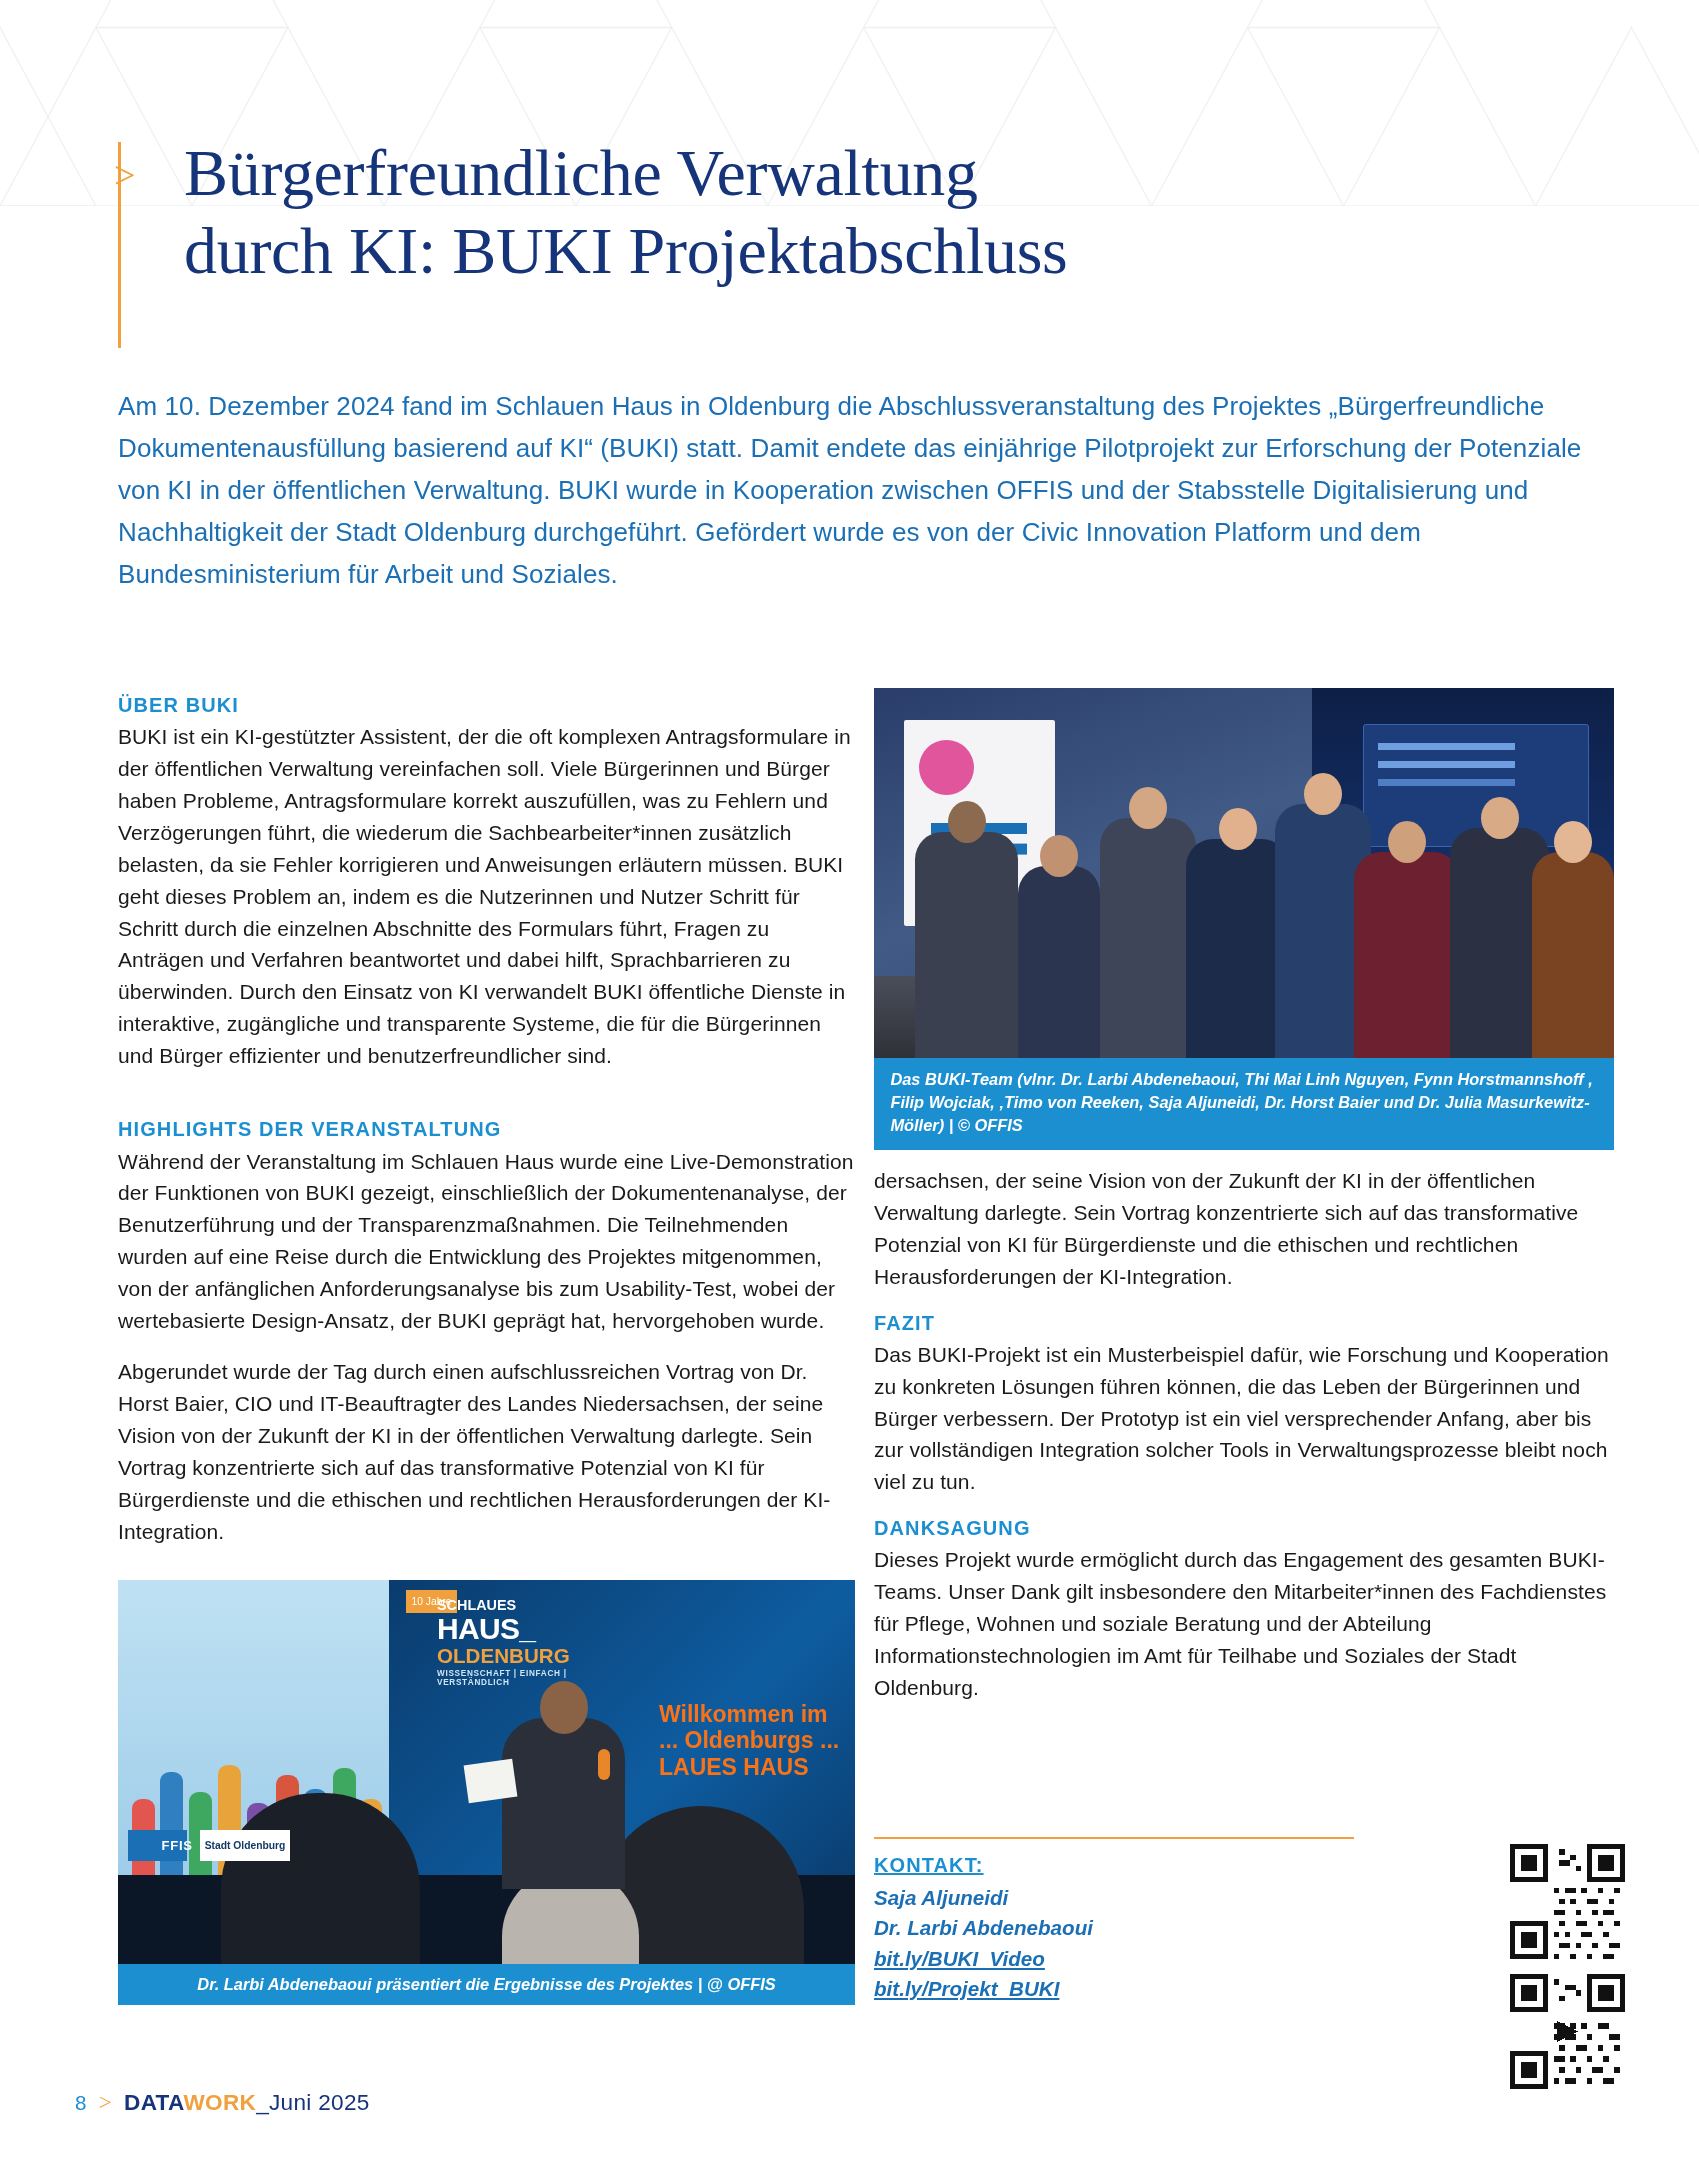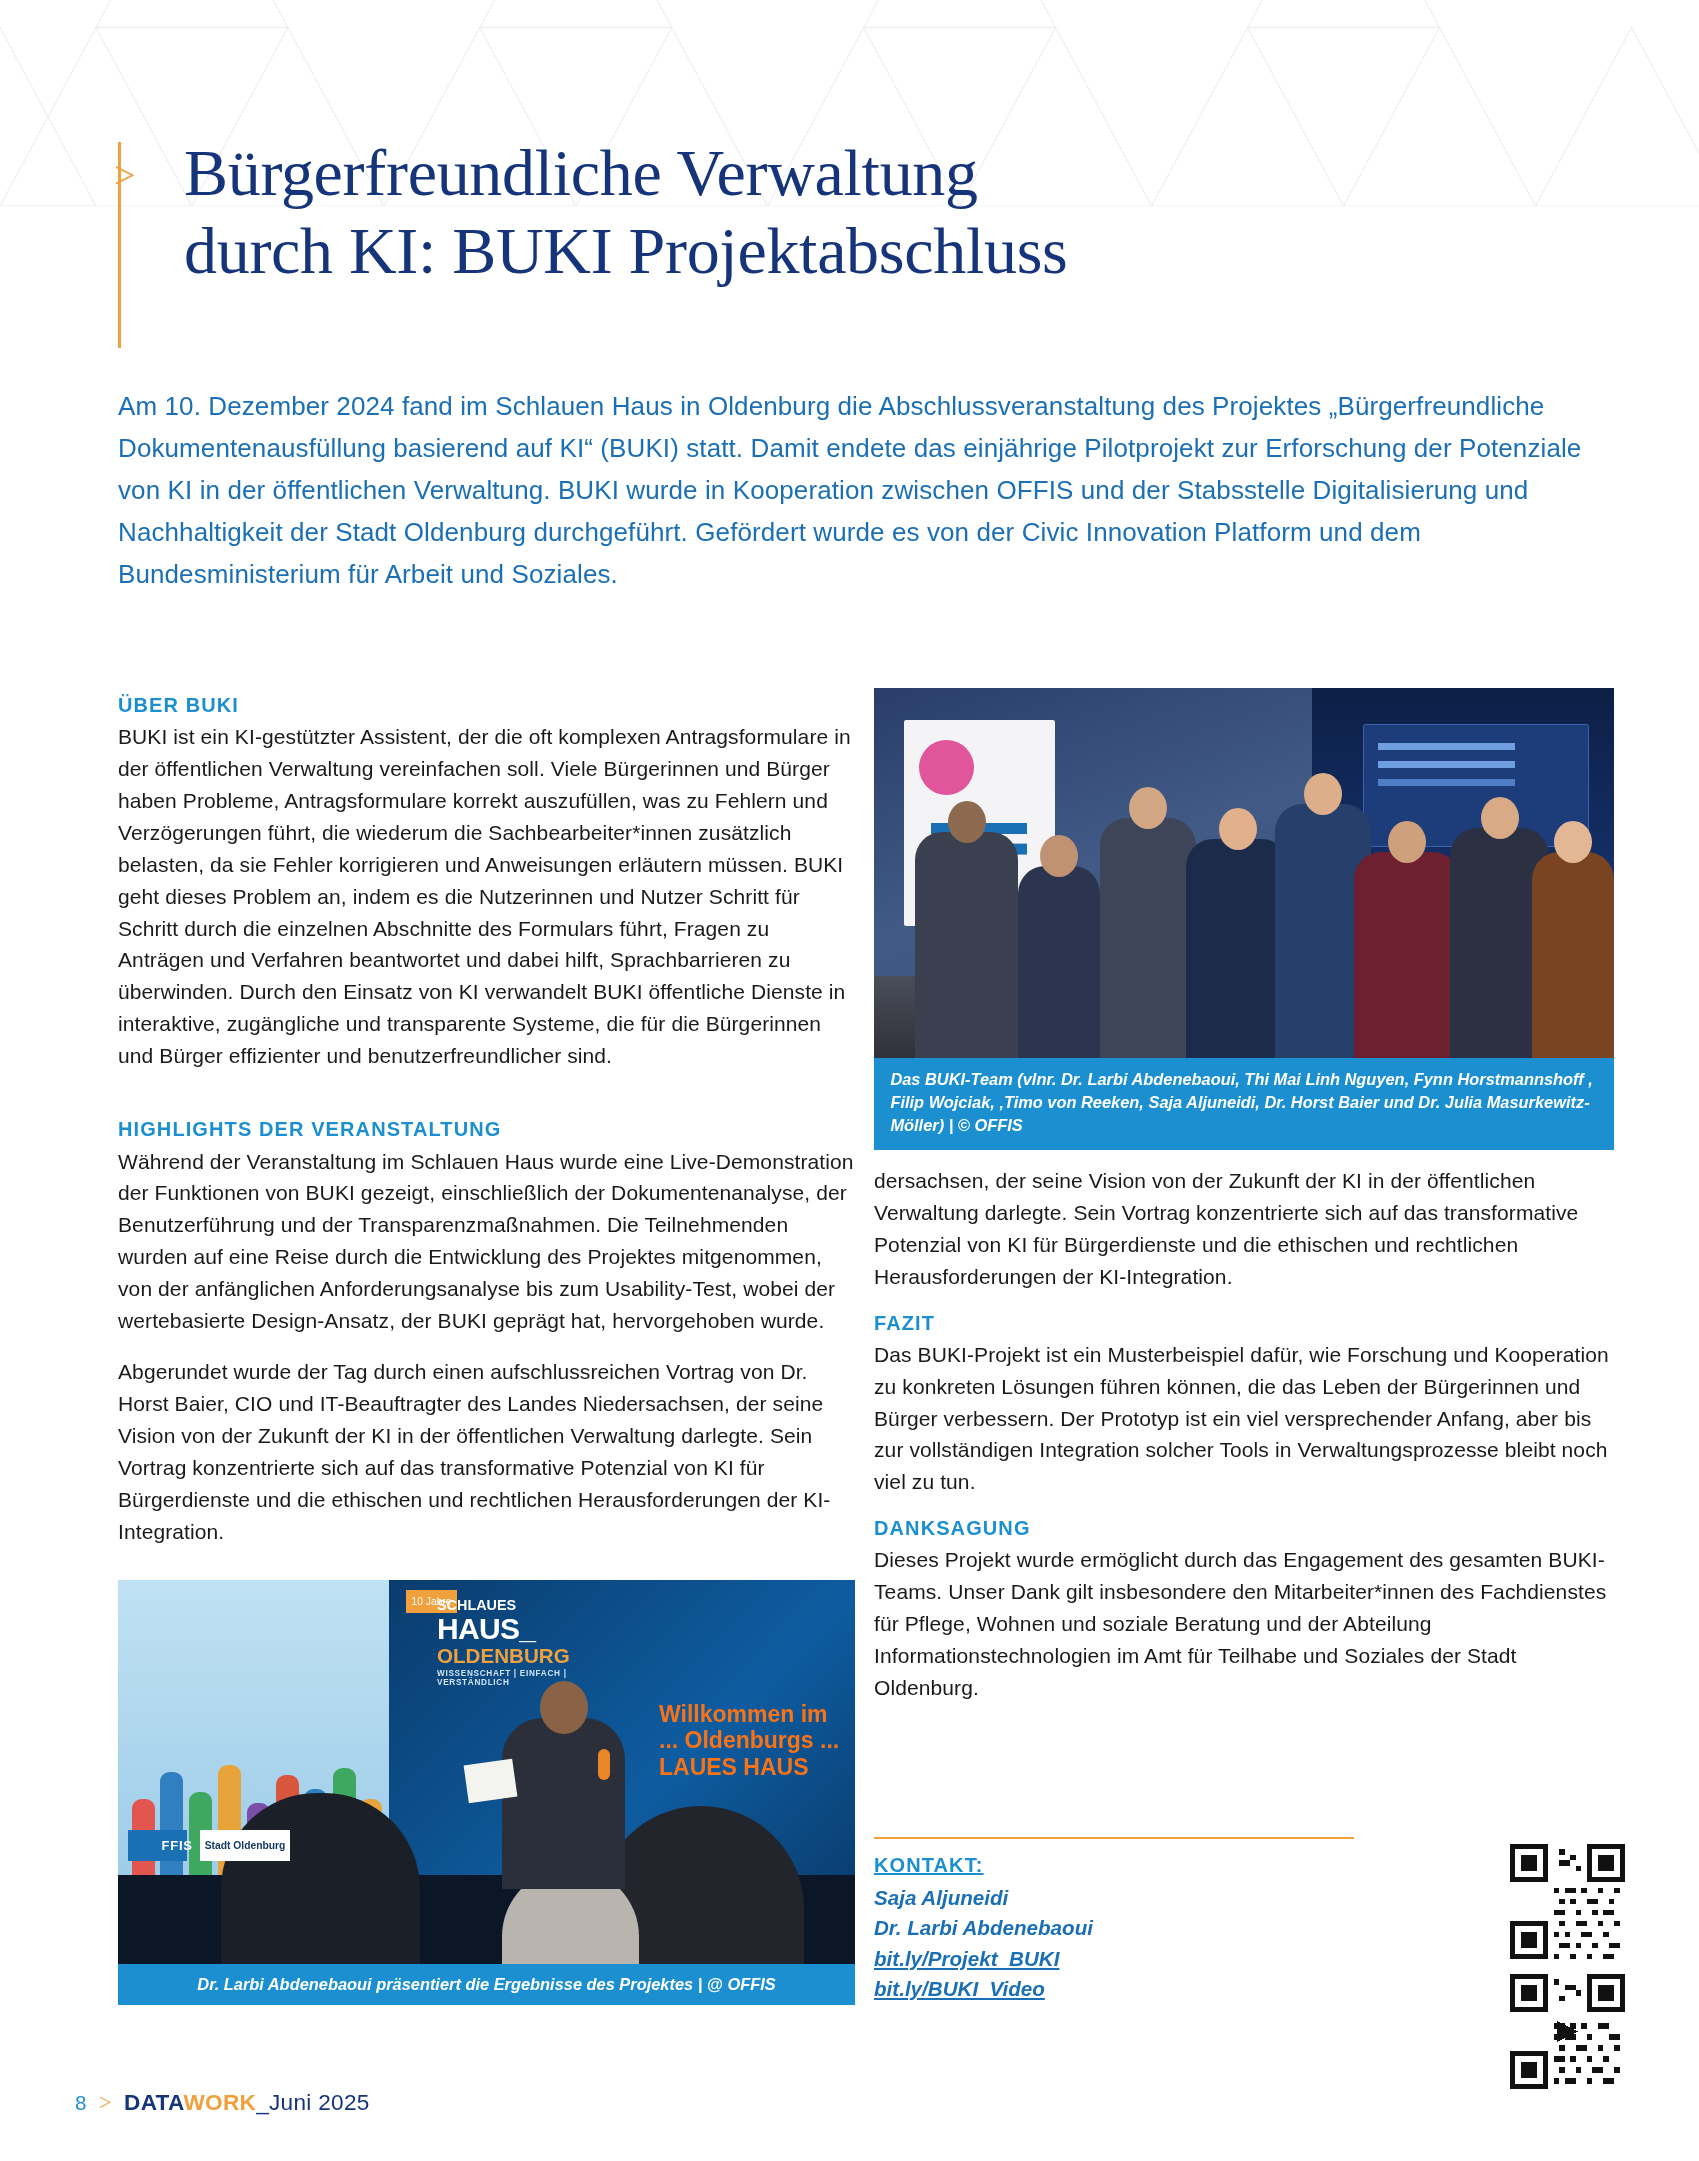--- a/index.html
+++ b/index.html
@@ -438,22 +438,22 @@
     <div class="logo-offis">FFIS</div>
     <div class="logo-stadt">Stadt Oldenburg</div>
   </div>
   <div class="caption2">Dr. Larbi Abdenebaoui präsentiert die Ergebnisse des Projektes | @ OFFIS</div>
 
   <div class="kontakt">
     <div class="rule"></div>
     <h3>KONTAKT:</h3>
     <div class="line">Saja Aljuneidi</div>
     <div class="line">Dr. Larbi Abdenebaoui</div>
+    <a class="link" href="#">bit.ly/BUKI_Video</a>
     <a class="link" href="#">bit.ly/Projekt_BUKI</a>
-    <a class="link" href="#">bit.ly/BUKI_Video</a>
   </div>
 
   <svg class="qr" id="qr1" viewBox="0 0 21 21" shape-rendering="crispEdges">
     <rect width="21" height="21" fill="#fff"></rect>
     <g fill="#111">
       <rect x="0" y="0" width="7" height="1"></rect>
         <rect x="0" y="0" width="1" height="7"></rect>
         <rect x="6" y="0" width="1" height="7"></rect>
         <rect x="0" y="6" width="7" height="1"></rect>
         <rect x="2" y="2" width="3" height="3"></rect>

